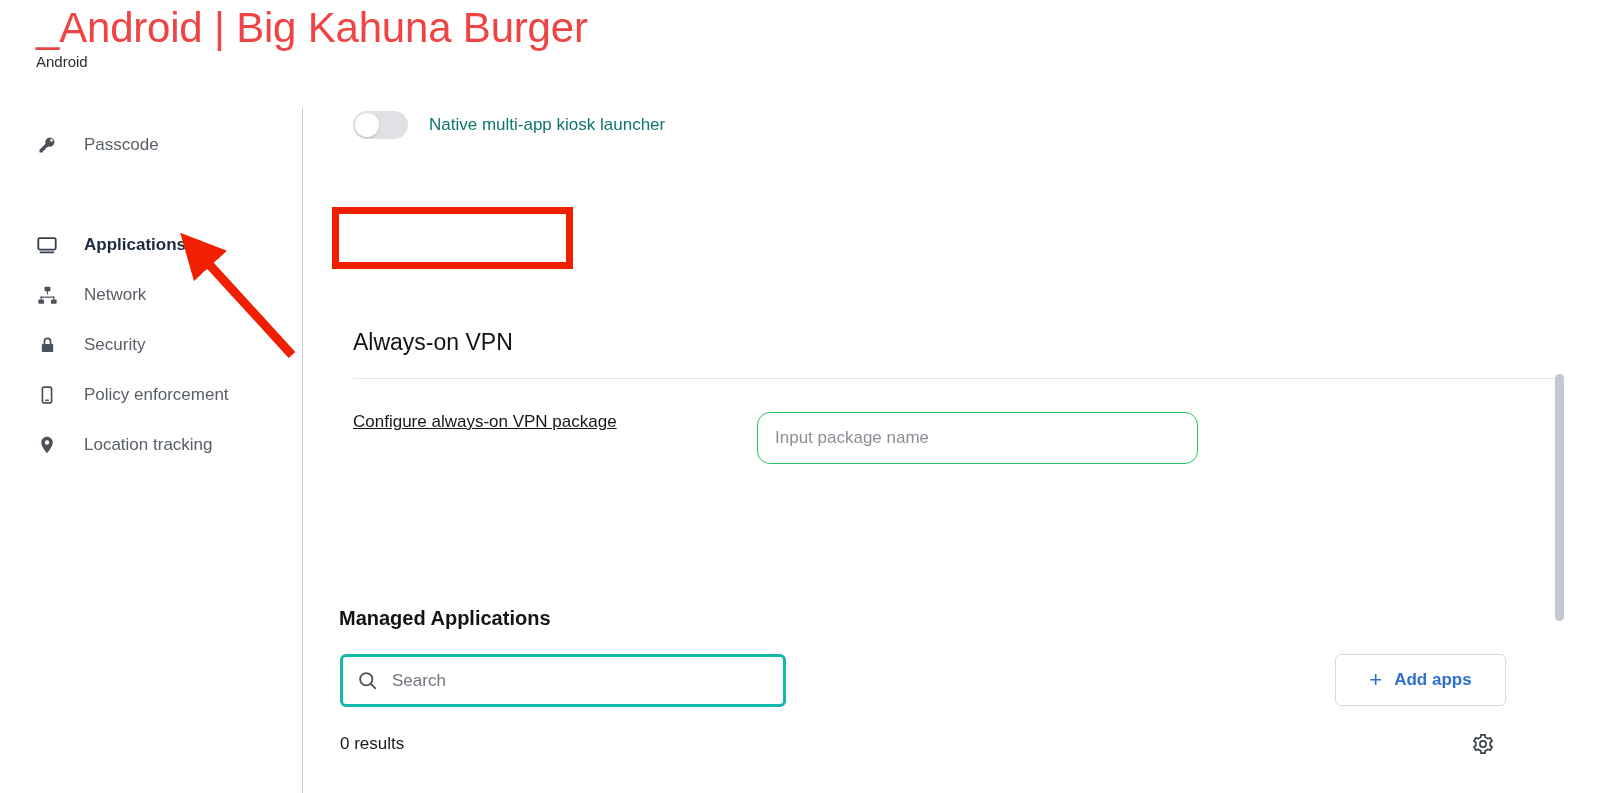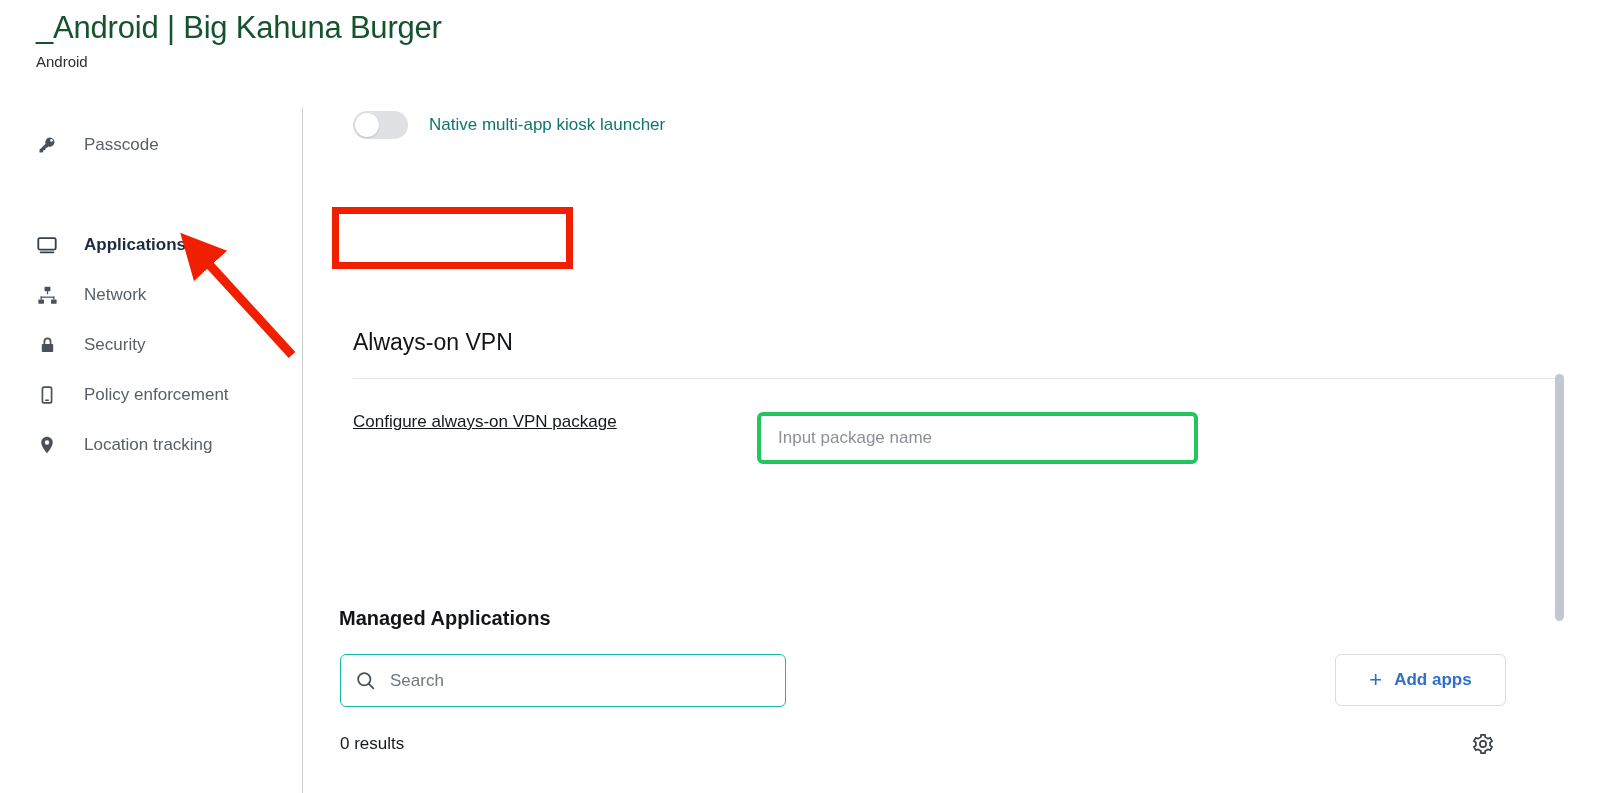--- a/index.html
+++ b/index.html
@@ -7,21 +7,21 @@
     width: 1600px; height: 793px;
     background: #ffffff;
     font-family: "Liberation Sans", sans-serif;
     overflow: hidden;
   }
   #app { position: relative; width: 1600px; height: 793px; background:#fff; }
 
   
   .page-header { position: absolute; left: 36px; top: 8px; }
   .page-title {
-    font-size: 31px; font-weight: 400; color: #14532d;
+    font-size: 42px; font-weight: 400; color: #ef4444;
     letter-spacing: -0.2px; line-height: 40px; white-space: nowrap;
   }
   .page-subtitle {
     font-size: 15px; color: #2b2f33; line-height: 20px; margin-top: 4px;
   }
 
   
   .sidebar {
     position: absolute; left: 0; top: 108px; width: 303px; height: 685px;
   }
@@ -74,38 +74,38 @@
   .hr {
     position: absolute; left: 50px; top: 270px; width: 1210px;
     height: 1px; background: #e3e5e8;
   }
 
   .vpn-row { position: absolute; left: 50px; top: 304px; display: flex; align-items: center; }
   .vpn-row-label { font-size: 17px; color: #16191c; white-space: nowrap; text-decoration: underline; }
   .pkg-input {
     position: absolute; left: 454px; top: 304px;
     width: 441px; height: 52px;
-    border: 4px solid #22c55e; border-radius: 6px; background: #fff;
+    border: 1px solid #22c55e; border-radius: 13px; background: #fff;
     font-family: "Liberation Sans", sans-serif; font-size: 17px;
     color: #16191c; padding: 0 17px; outline: none;
   }
   .pkg-input::placeholder { color: #8b9097; }
 
   .block-row {
     position: absolute; left: 50px; top: 417px;
     display: flex; align-items: center;
   }
   .block-label { margin-left: 21px; font-size: 17px; color: #16191c; white-space: nowrap; }
   .info-icon { margin-left: 8px; width: 17px; height: 17px; color: #6d737a; display:inline-flex; }
 
   #managed-heading { left: 36px; top: 499px; font-size: 20px; font-weight: 700; }
 
   .search-wrap {
     position: absolute; left: 37px; top: 546px; width: 446px; height: 53px;
-    border: 1px solid #14b8a6; border-radius: 6px; background: #fff;
+    border: 3px solid #14b8a6; border-radius: 6px; background: #fff;
     display: flex; align-items: center; padding: 0 14px;
   }
   .search-icon { width: 21px; height: 21px; color: #4c5259; flex: 0 0 21px; }
   .search-input {
     border: none; outline: none; margin-left: 14px; flex: 1;
     font-family: "Liberation Sans", sans-serif; font-size: 17px; color: #16191c;
     background: transparent;
   }
   .search-input::placeholder { color: #70767d; }
 

